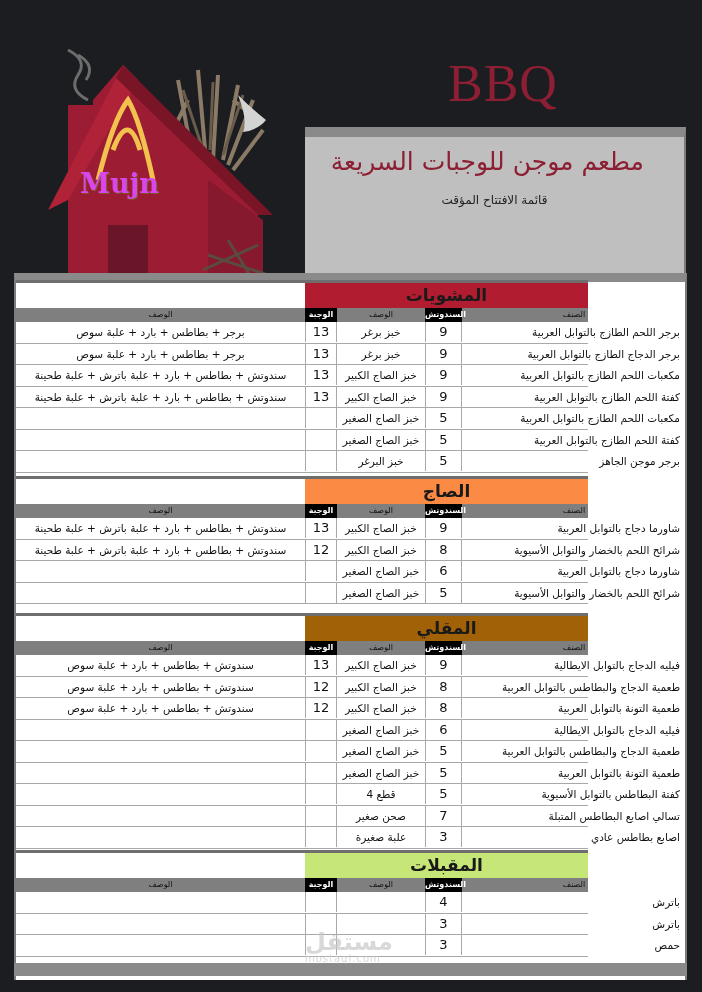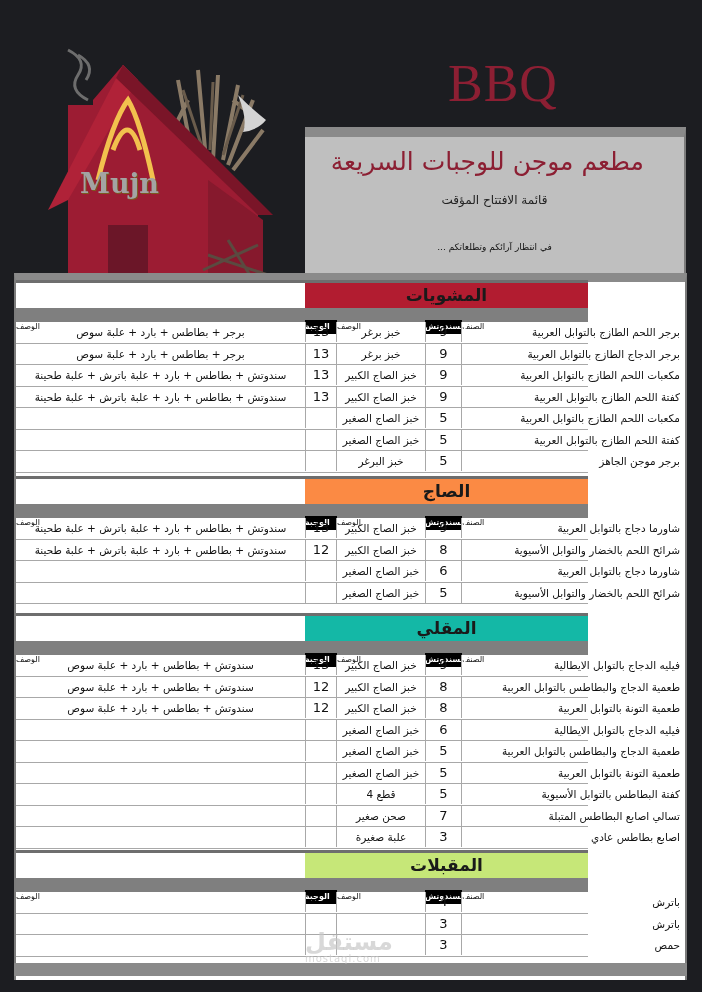--- a/index.html
+++ b/index.html
@@ -9,21 +9,21 @@
   .header-box{position:absolute;left:305px;top:127px;width:381px;height:146px;background:#bfbfbf;border-top:10px solid #8a8a8a;box-sizing:border-box;border-right:2px solid #7c7c7c;}
   .header-box .title{position:absolute;right:40px;top:10px;font-family:"DejaVu Sans",sans-serif;font-size:25px;color:#8c1f33;direction:rtl;white-space:nowrap;}
   .header-box .subtitle{position:absolute;left:0;right:0;top:56px;text-align:center;font-size:12px;color:#222;direction:rtl;}
   .header-box .note{position:absolute;left:0;right:0;top:105px;text-align:center;font-size:9px;color:#111;direction:rtl;}
   .sheet{position:absolute;left:14px;top:273px;width:673px;height:707px;background:#fff;border-top:9px solid #8a8a8a;border-left:2px solid #7c7c7c;border-right:2px solid #7c7c7c;box-sizing:border-box;}
   .sheet-bottom{position:absolute;left:14px;top:963px;width:673px;height:13px;background:#8a8a8a;}
   .section{position:absolute;left:16px;width:572px;}
   .sec-head{position:relative;height:25px;border-top:3px solid #6e6e6e;}
   .sec-title{position:absolute;left:289px;right:0;top:0;height:25px;text-align:center;font-size:17px;font-weight:bold;color:#1a1a1a;line-height:25px;direction:rtl;}
   .col-head{position:relative;height:14px;background:#7f7f7f;font-size:8px;color:#111;}
-  .col-head span{position:absolute;top:0;height:14px;line-height:14px;text-align:left;margin-top:12px;}
+  .col-head span{position:absolute;top:0;height:14px;line-height:14px;text-align:center;}
   .col-head .blk{background:#000;color:#fff;font-weight:bold;}
   .row{position:relative;height:20.5px;border-bottom:1px solid #a8a8a8;font-size:10.5px;color:#111;}
   .row span{position:absolute;top:0;height:20px;line-height:20px;white-space:nowrap;direction:rtl;}
   .c-name{left:446px;width:224px;text-align:right;padding-right:6px;box-sizing:border-box;}
   .c-sand{left:409px;width:37px;text-align:center;font-size:13px;border-left:1px solid #a8a8a8;border-right:1px solid #a8a8a8;box-sizing:border-box;direction:ltr !important;}
   .c-bread{left:321px;width:88px;text-align:center;}
   .c-meal{left:289px;width:32px;text-align:center;font-size:13px;border-left:1px solid #a8a8a8;border-right:1px solid #a8a8a8;box-sizing:border-box;direction:ltr !important;}
   .c-mdesc{left:0;width:289px;text-align:center;}
   .watermark{position:absolute;left:305px;top:930px;color:rgba(200,200,200,0.7);font-size:24px;font-weight:bold;line-height:1;}
   .watermark small{display:block;font-size:10px;font-weight:normal;letter-spacing:1px;}
@@ -40,28 +40,27 @@
   <path d="M40 10 Q60 20 50 35 Q40 50 60 60 M50 15 Q68 25 58 40" stroke="#6d6d6d" stroke-width="3" fill="none"></path>
   <polygon points="40,150 40,65 65,65 65,60 95,25 230,165 230,240 40,240" fill="#9c1c33"></polygon>
   <polygon points="20,170 95,25 110,40 40,160" fill="#b02238"></polygon>
   <polygon points="95,25 245,175 230,175 88,38" fill="#7a1528"></polygon>
   <polygon points="180,140 235,180 235,240 180,240" fill="#86192d"></polygon>
   <rect x="80" y="185" width="40" height="55" fill="#6b1628"></rect>
   <path d="M70 140 Q85 80 100 60 Q112 80 125 140 M85 110 Q100 70 112 110" stroke="#f2c14e" stroke-width="5" fill="none"></path>
   <text x="55" y="200" font-family="DejaVu Serif, serif" font-size="0" fill="#f2cf7c"></text>
   <path d="M175 230 L230 205 M180 215 L240 235 M200 200 L225 240" stroke="#5a4a40" stroke-width="3"></path>
 </svg>
-<div style="position:absolute;left:80px;top:168px;font-family:'DejaVu Serif',serif;font-weight:bold;font-size:27px;color:#a3a3a3;text-shadow:1px 1px 0 #7a5a20;">Mujn</div>
+<div style="position:absolute;left:80px;top:168px;font-family:'DejaVu Serif',serif;font-weight:bold;font-size:27px;color:#d946ef;text-shadow:1px 1px 0 #7a5a20;">Mujn</div>
 
 <div class="bbq">BBQ</div>
 
 <div class="header-box">
   <div class="title">مطعم موجن للوجبات السريعة</div>
   <div class="subtitle">قائمة الافتتاح المؤقت</div>
-  <div class="note">في انتظار آرائكم وتطلعاتكم ...</div>
 </div>
 
 <div class="sheet"></div>
 <div class="sheet-bottom"></div>
 
 <div id="sections">
     <div class="section" style="top: 280px;">
       <div class="sec-head">
         <div class="sec-title" style="background:#b21c30">المشويات</div>
       </div>
@@ -157,21 +156,21 @@
       <div class="row">
         <span class="c-name">شرائح اللحم بالخضار والتوابل الأسيوية</span>
         <span class="c-sand">5</span>
         <span class="c-bread">خبز الصاج الصغير</span>
         <span class="c-meal"></span>
         <span class="c-mdesc"></span>
       </div>
     </div>
     <div class="section" style="top: 613px;">
       <div class="sec-head">
-        <div class="sec-title" style="background:#14b8a6">المقلي</div>
+        <div class="sec-title" style="background:#a16207">المقلي</div>
       </div>
       <div class="col-head">
         <span style="left:446px;width:224px">الصنف</span>
         <span class="blk" style="left:409px;width:37px">السندوتش</span>
         <span style="left:321px;width:88px">الوصف</span>
         <span class="blk" style="left:289px;width:32px">الوجبة</span>
         <span style="left:0;width:289px">الوصف</span>
       </div>
       <div class="row">
         <span class="c-name">فيليه الدجاج بالتوابل الايطالية</span>

